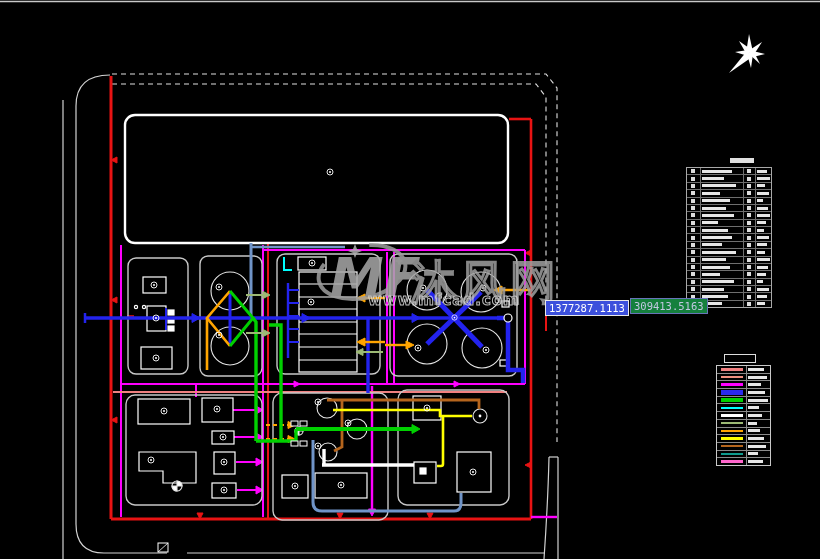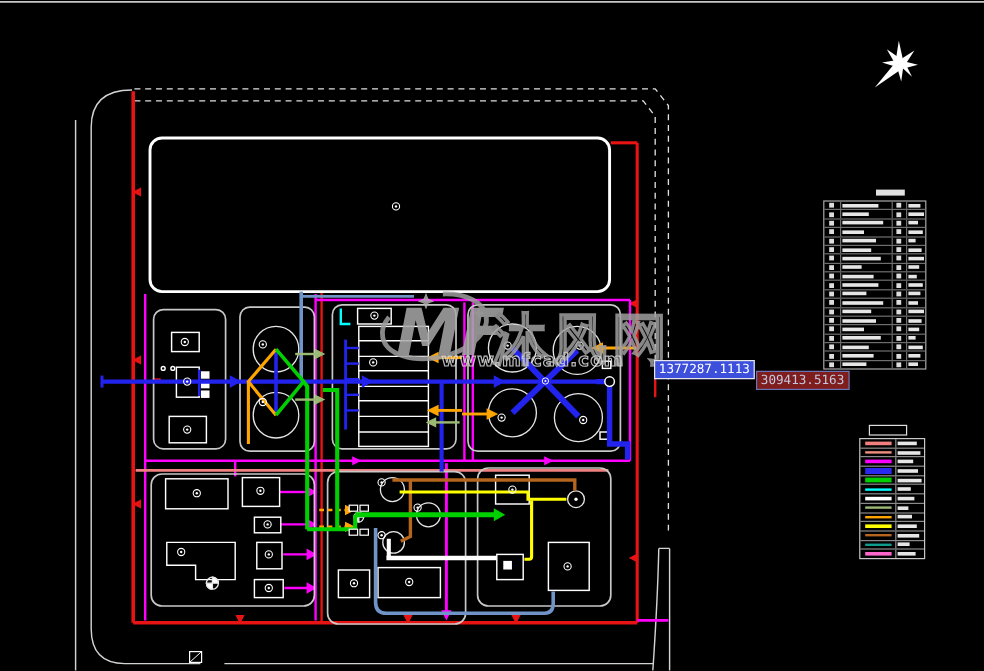--- a/index.html
+++ b/index.html
@@ -4,21 +4,21 @@
 <style>
   html,body{margin:0;padding:0;background:#000;}
   #stage{position:relative;width:820px;height:559px;background:#000;overflow:hidden;
          font-family:"DejaVu Sans",sans-serif;padding-left:40px;}
   #stage svg{position:absolute;left:0;top:0;}
 
   
   .tooltip{position:absolute;height:12px;line-height:12px;
            font:10.5px "DejaVu Sans Mono",monospace;padding:1px 3px;white-space:nowrap;z-index:30;}
   #tt-x{left:545px;top:300px;background:#3c50dc;border:1px solid #e8e8e8;color:#fff;}
-  #tt-y{left:630px;top:309px;background:#7f1d1d;border:1px solid #6874b8;color:#c2c8e2;}
+  #tt-y{left:630px;top:298px;background:#15803d;border:1px solid #6874b8;color:#c2c8e2;}
 
   
   #eq-legend{position:absolute;left:686px;top:158px;z-index:20;}
   .eq-title{width:24px;height:5px;background:#e0e0e0;margin:0 0 4px 44px;}
   .eq-table{width:84px;height:139px;border:1px solid #a8a8a8;display:flex;flex-direction:column;}
   .eq-row{flex:1;display:flex;border-bottom:1px solid #6e6e6e;align-items:center;}
   .eq-row:last-child{border-bottom:none;}
   .eq-c{height:100%;display:flex;align-items:center;}
   .eq-c1{width:13px;border-right:1px solid #6e6e6e;justify-content:center;}
   .eq-c2{width:42px;border-right:1px solid #6e6e6e;padding-left:1px;}

